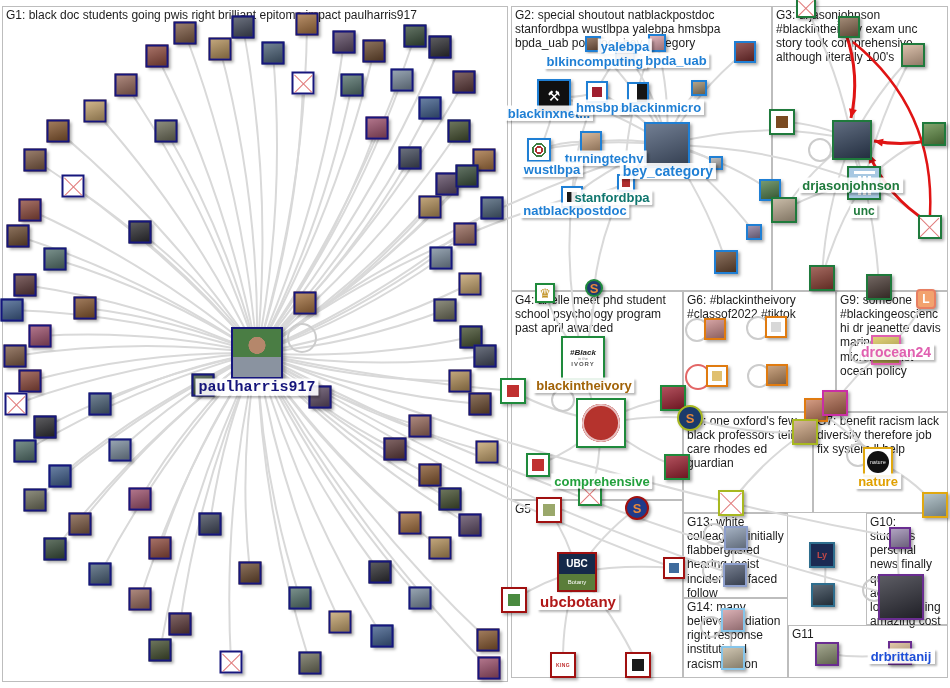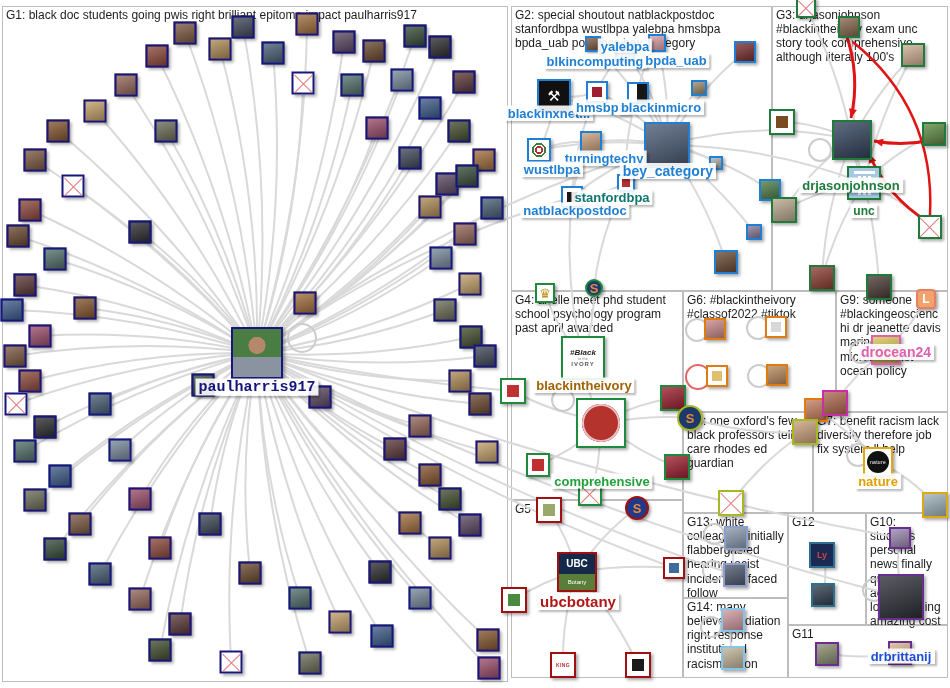--- a/index.html
+++ b/index.html
@@ -271,23 +271,20 @@
     </div>
   <div class="panel" id="p-g7" style="left: 813px; top: 412px; width: 135px; height: 101px;">
       <div class="panel-label">G7: benefit racism lack diversity therefore job fix system ll help</div>
     </div>
   <div class="panel" id="p-g13" style="left: 683px; top: 513px; width: 105px; height: 85px;">
       <div class="panel-label">G13: white colleagues initially flabbergasted hearing racist incident ve faced follow</div>
     </div>
   <div class="panel" id="p-g14" style="left: 683px; top: 598px; width: 105px; height: 80px;">
       <div class="panel-label">G14: many believe mediation right response institutional racism action</div>
     </div>
-  <div class="panel" id="p-g12" style="left: 788px; top: 513px; width: 78px; height: 112px;">
-      <div class="panel-label">G12</div>
-    </div>
   <div class="panel" id="p-g10" style="left: 866px; top: 513px; width: 82px; height: 112px;">
       <div class="panel-label">G10: students personal news finally quit academia love teaching amazing cost</div>
     </div>
   <div class="panel" id="p-g11" style="left: 788px; top: 625px; width: 160px; height: 53px;">
       <div class="panel-label">G11</div>
     </div>
 <div class="node ph" style="left: 185px; top: 33px; width: 23px; height: 23px; border-color: rgb(22, 22, 125); background-color: rgb(125, 90, 67);"></div>
     <div class="node ph" style="left: 243px; top: 27px; width: 23px; height: 23px; border-color: rgb(22, 22, 125); background-color: rgb(66, 73, 90);"></div>
     <div class="node ph" style="left: 307px; top: 24px; width: 23px; height: 23px; border-color: rgb(22, 22, 125); background-color: rgb(163, 112, 63);"></div>
     <div class="node ph" style="left: 344px; top: 42px; width: 23px; height: 23px; border-color: rgb(22, 22, 125); background-color: rgb(93, 74, 99);"></div>

